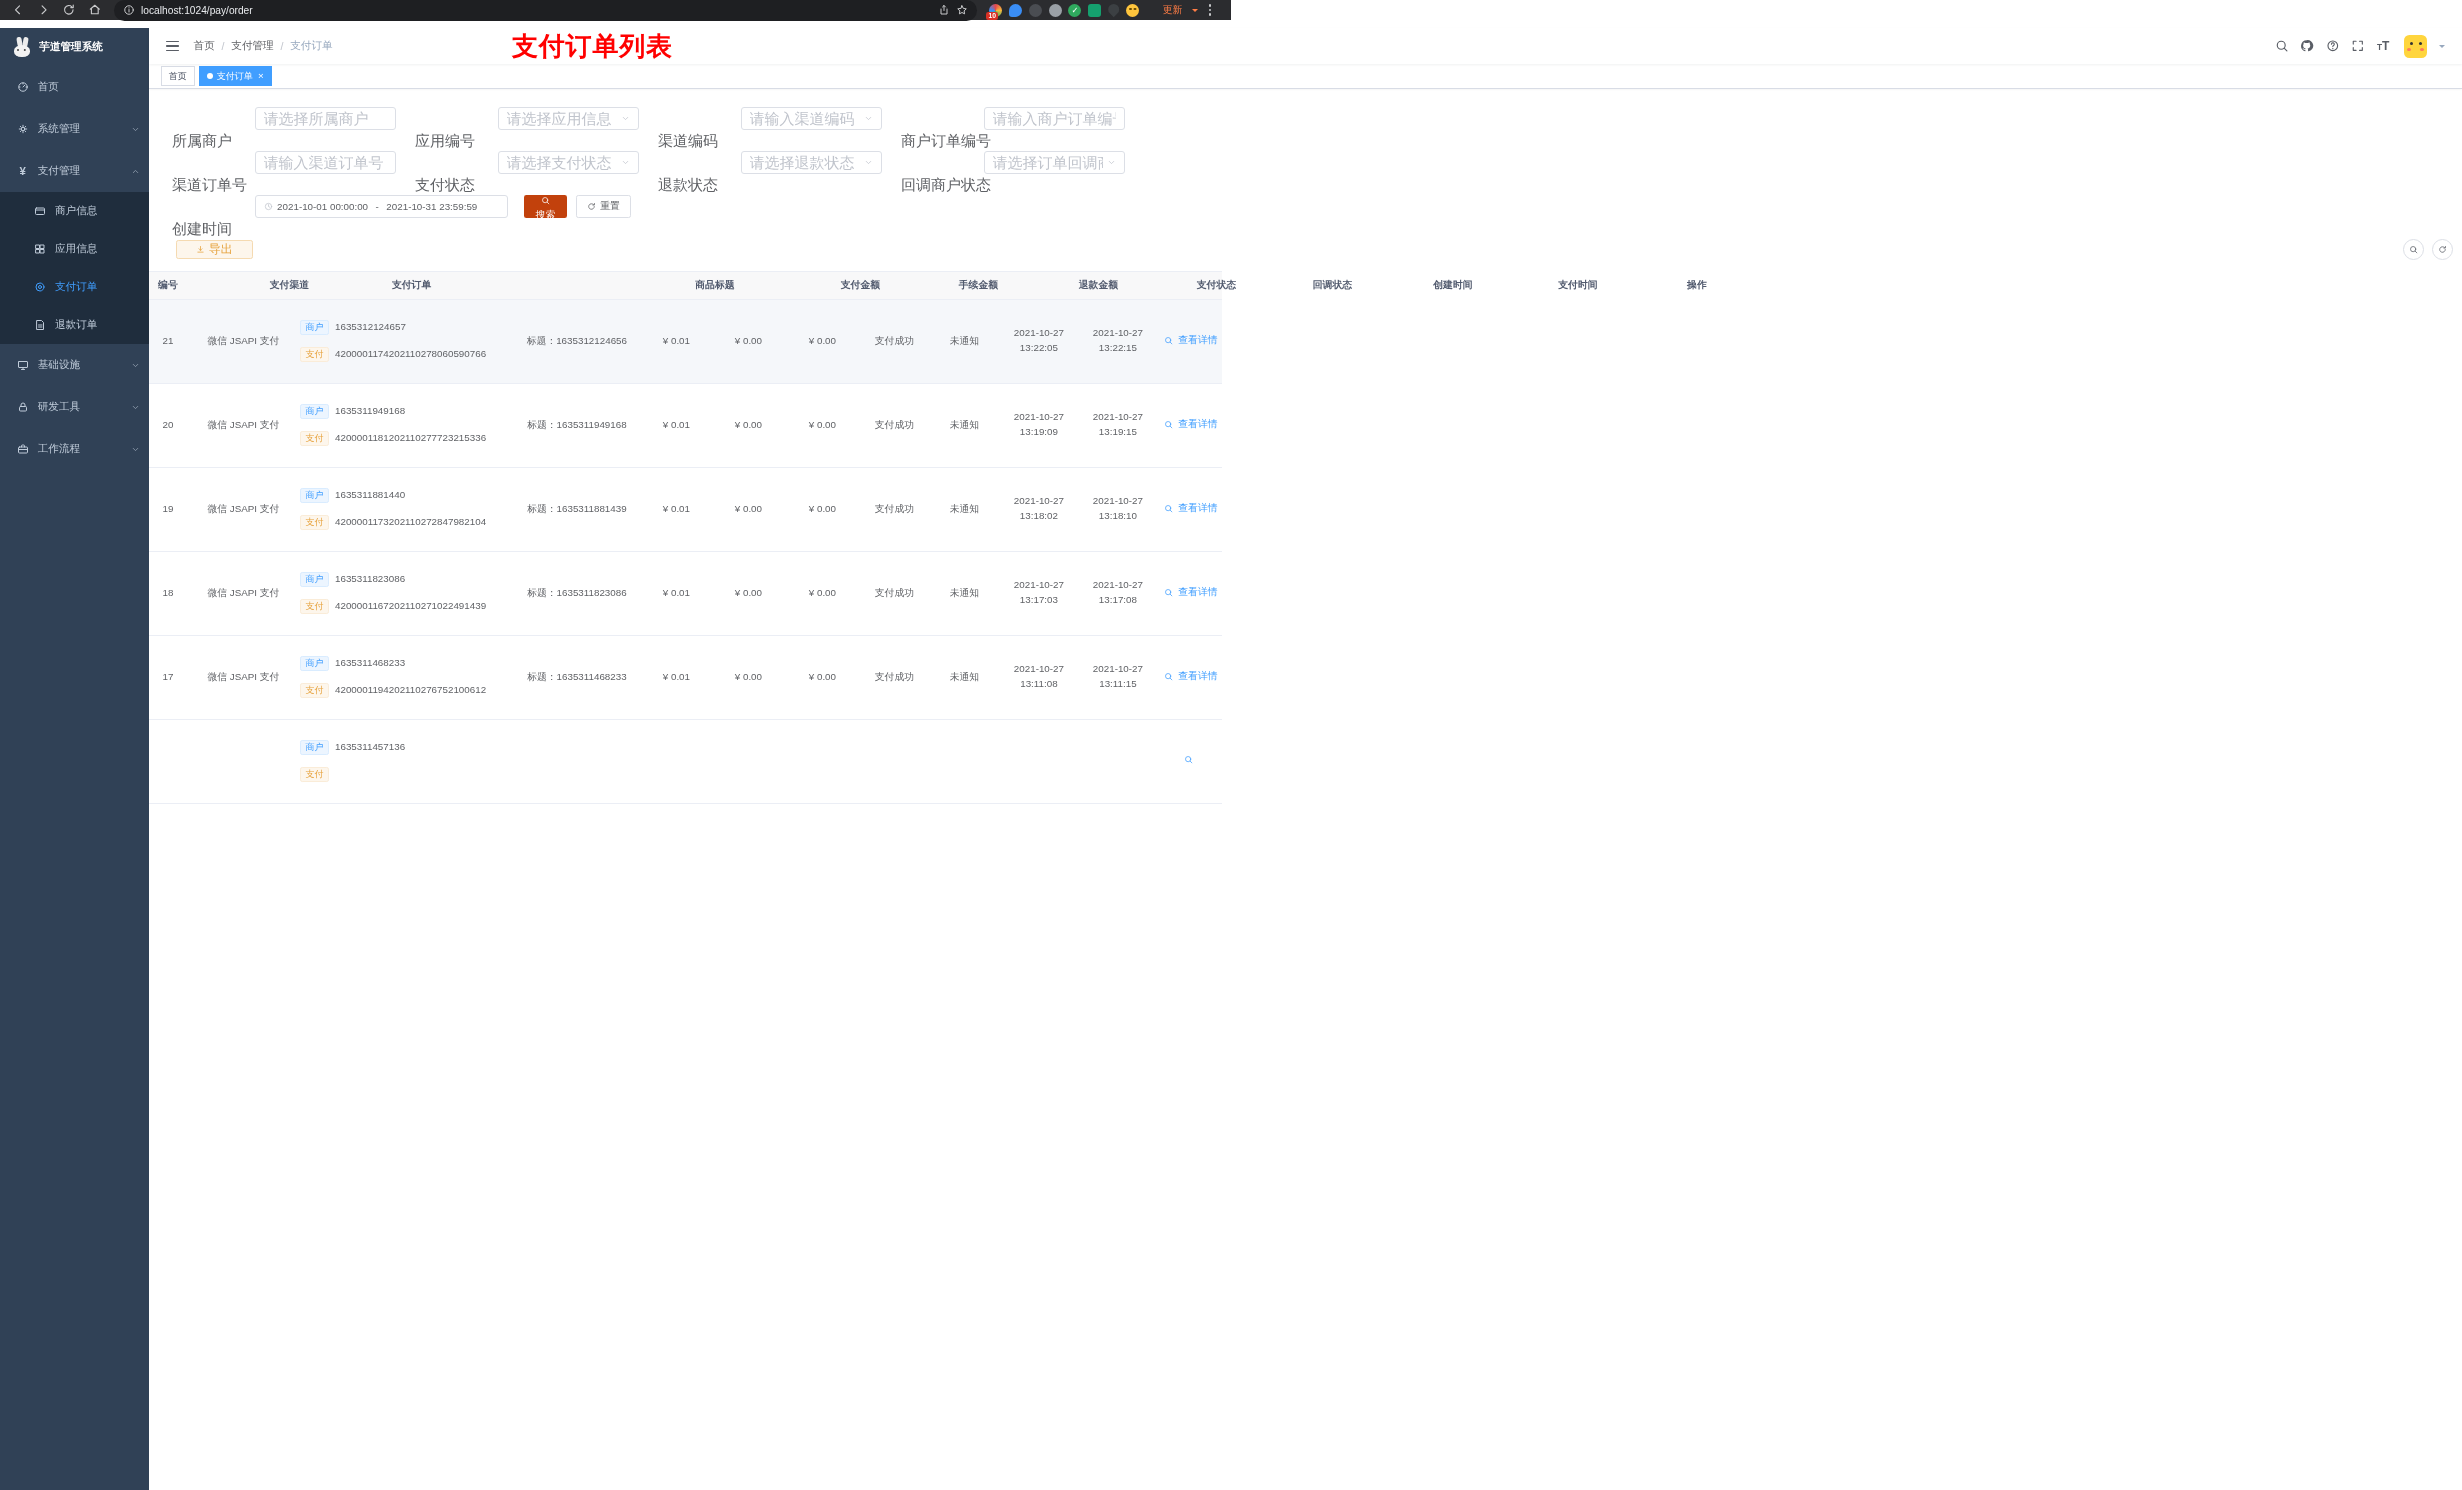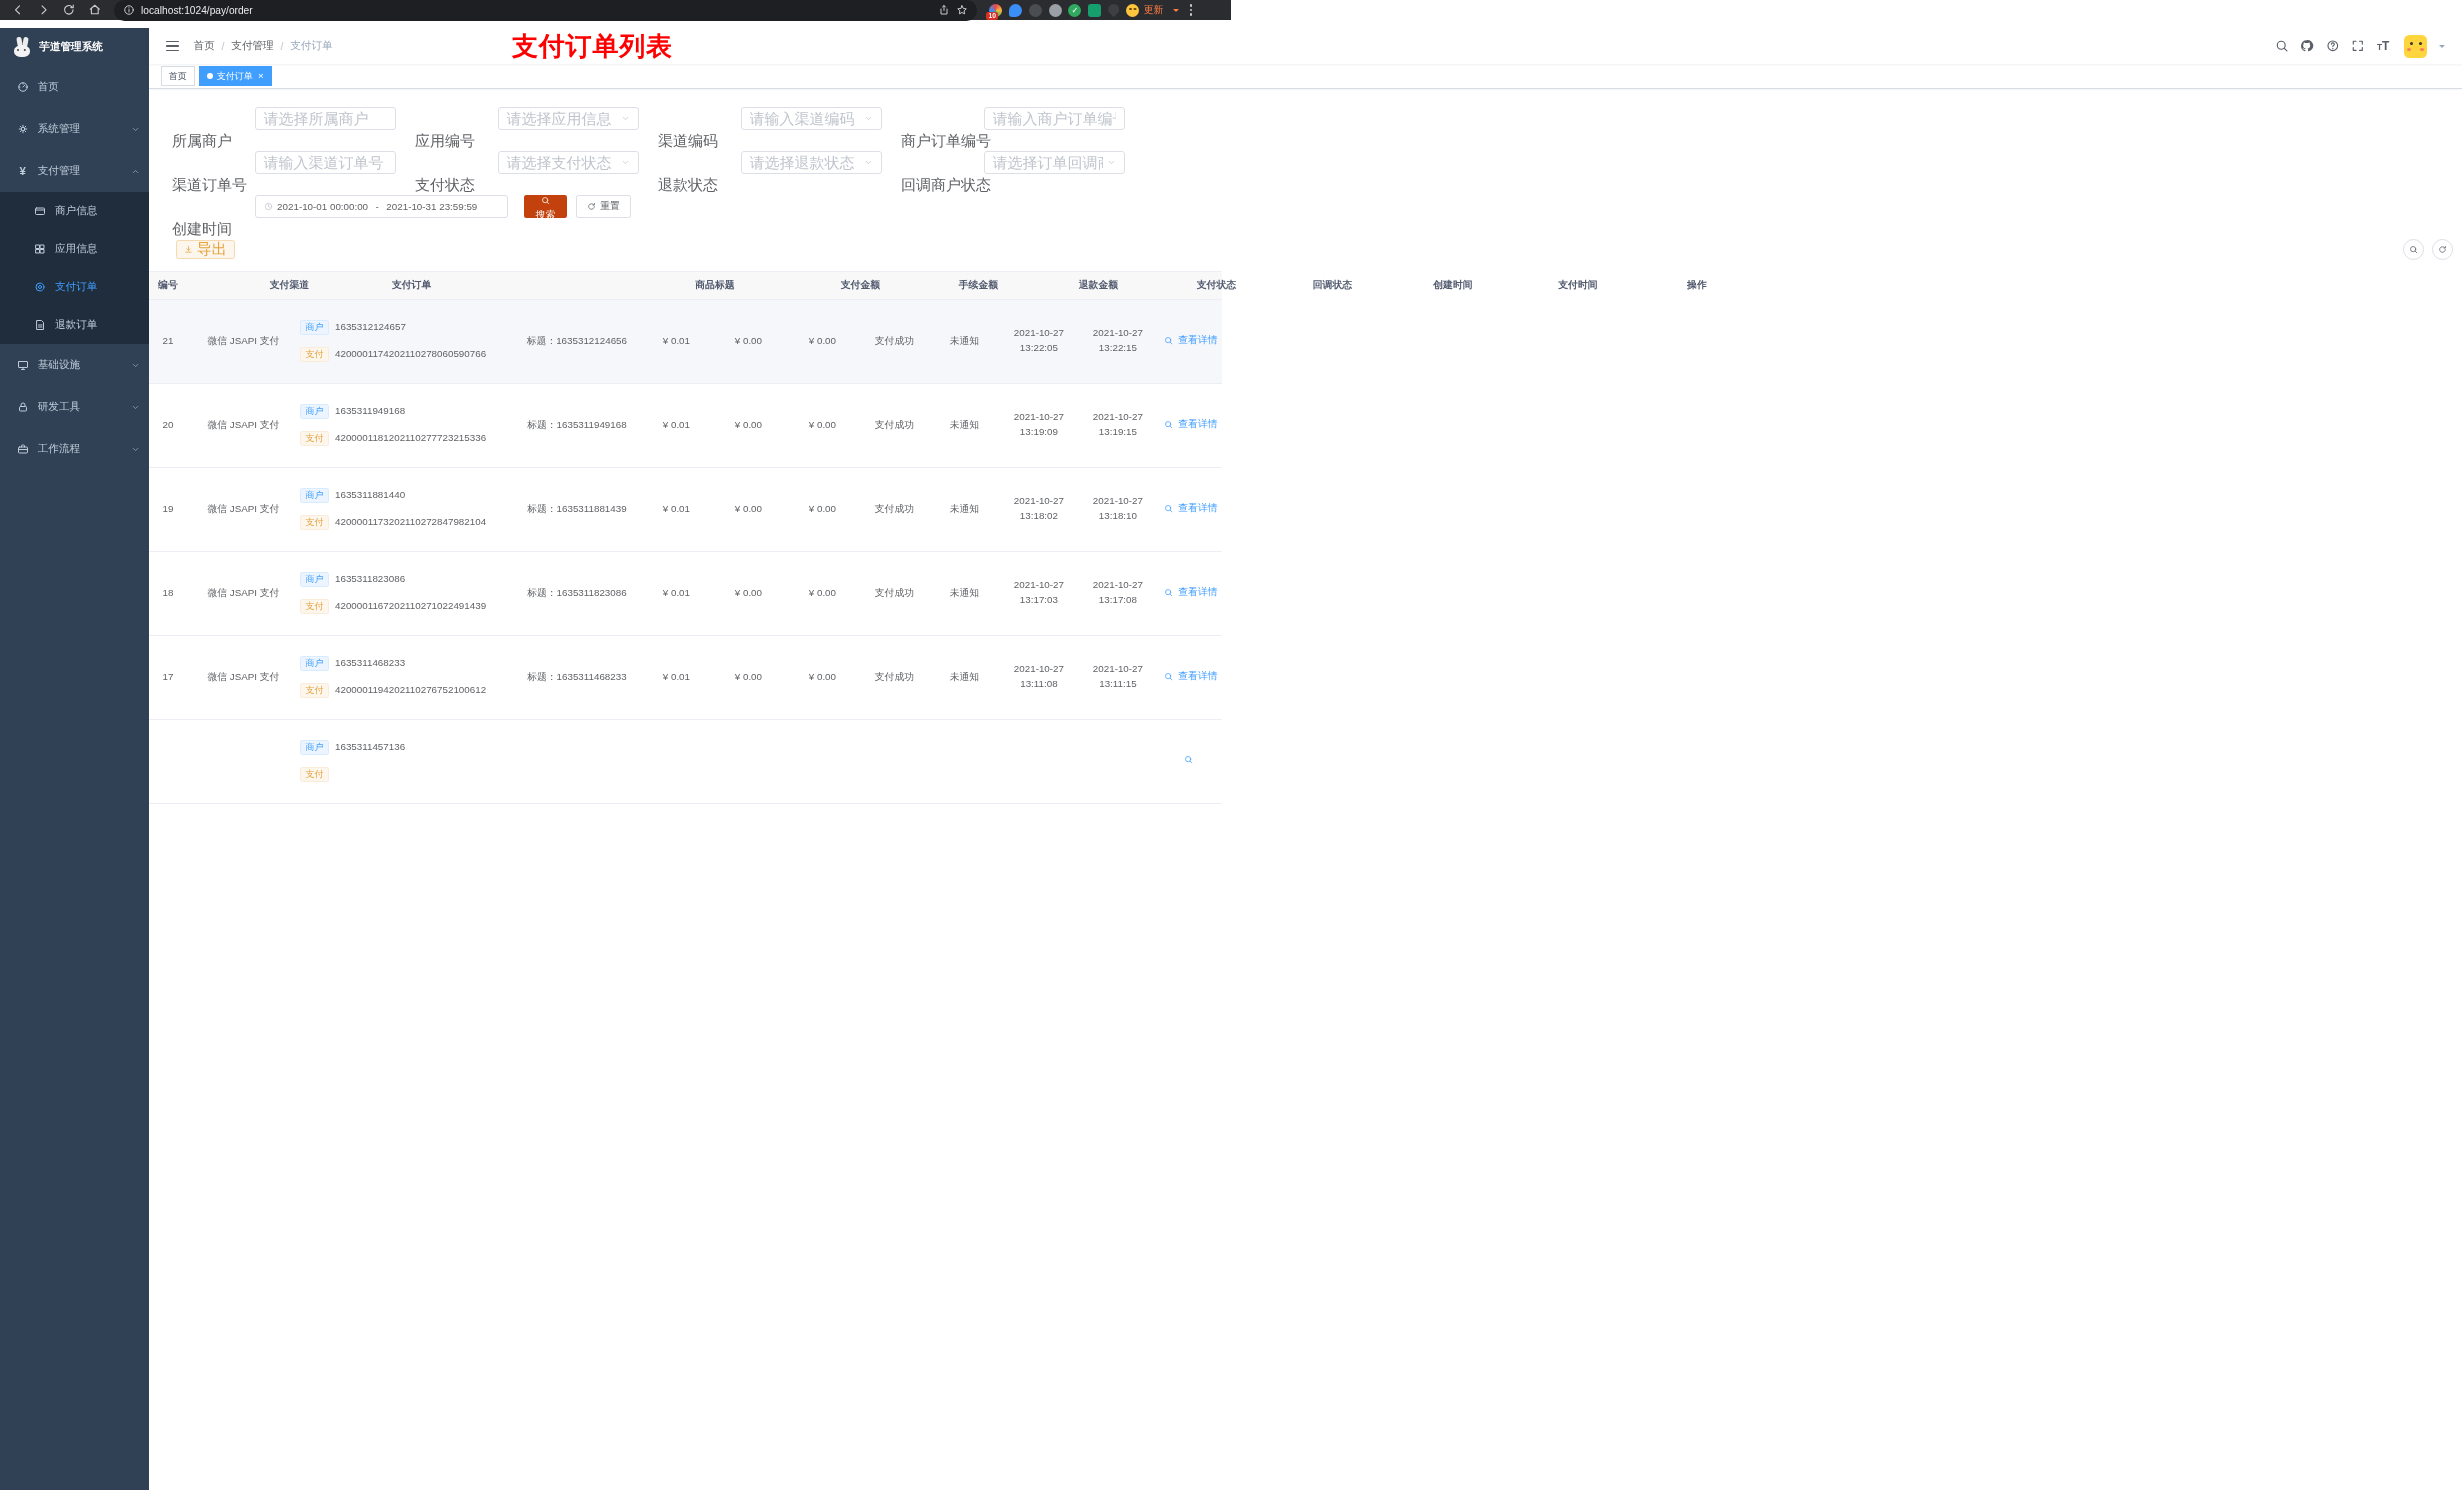--- a/index.html
+++ b/index.html
@@ -25,21 +25,21 @@
     font-size:6.8px; line-height:8.3px; padding:0 2.3px; border-radius:2.3px; font-weight:bold; }
   .ext.drop { background:#3a8ef6; border-radius:50% 50% 50% 3px; }
   .ext.darkc { background:#4a4d52; }
   .ext.grayc { background:#9aa0a6; }
   .ext.greenc { background:#2faa5e; color:#fff; font-size:8.3px; display:flex; align-items:center; justify-content:center; }
   .ext.greensq { background:#15a06e; border-radius:3px; }
   .ext.pin { background:#3c4043; border-radius:50% 50% 0 50%; transform:rotate(45deg); width:11.4px; height:11.4px; }
   .ext.face { background:#ffc53d; display:flex; align-items:center; justify-content:center; }
   .ext.face::before { content:""; width:2.3px; height:2.3px; background:#6b4a00; border-radius:50%;
     box-shadow:4.5px 0 0 #6b4a00; position:relative; left:-2.3px; top:-0.8px; }
-  .update-btn { display:flex; align-items:center; gap:10px; color:#ff7d45; font-size:9.8px; margin-left:0; white-space:nowrap; }
+  .update-btn { display:flex; align-items:center; gap:10px; color:#ff7d45; font-size:9.8px; margin-left:19px; white-space:nowrap; }
   .caret-dn { width:0; height:0; border-left:3px solid transparent; border-right:3px solid transparent; border-top:3.8px solid currentColor; }
   .kebab { display:flex; flex-direction:column; gap:2.3px; margin:0 3px 0 6px; }
   .kebab i { width:2.3px; height:2.3px; background:#c9cacc; border-radius:50%; }
 
   
   .sidebar { position:absolute; top:28px; left:0; width:154px; bottom:0; background:#304156; color:#bfcbd9; }
   .logo-bar { height:38px; display:flex; align-items:center; gap:7.6px; padding-left:12px; }
   .bunny { position:relative; width:19.7px; height:19.7px; flex:none; }
   .bunny .ear { position:absolute; top:0; width:4.5px; height:9.8px; background:#ececec; border-radius:2.3px; }
   .bunny .ear.l { left:4.5px; transform:rotate(-10deg); }
@@ -101,21 +101,21 @@
   .fctl.date .sep { color:#606266; margin:0 3px; }
 
   .btn { height:23px; border-radius:2.3px; font-size:9.8px; display:inline-flex; align-items:center;
     gap:3.8px; padding:0 10.6px; border:0.8px solid transparent; cursor:pointer; background:#fff;
     font-family:inherit; white-space:nowrap; }
   .btn.primary { background:#c2410c; color:#fff; margin-left:16px;flex-direction:column; }
   .btn.default { border-color:#dcdfe6; color:#606266; margin-left:9px; }
 
   
   .toolbar { display:flex; align-items:center; height:21px; margin:0 9px 0 27px; }
-  .btn.export { height:19.7px; padding:0 7px; font-size:15px; color:#e6a23c; background:#fdf6ec;
+  .btn.export { height:19.7px; padding:0 19px; font-size:12px; color:#e6a23c; background:#fdf6ec;
     border-color:#f5dab1;text-align:center; }
   .tool-right { margin-left:auto; display:flex; gap:7.6px; }
   .circle-btn { width:21px; height:21px; border-radius:50%; border:0.8px solid #dcdfe6; background:#fff;
     display:flex; align-items:center; justify-content:center; color:#5a5e66; cursor:pointer; }
 
   
   .table { margin-top:10.6px; margin-left:-7.6px; width:1081px; font-size:9.8px; color:#606266; }
   .tr { display:flex; align-items:center; border-bottom:0.8px solid #ebeef5; height:84px; }
   .tr.th-row { height:29px; background:#f8f8f9; color:#515a6e; font-weight:bold; border-top:0.8px solid #ebeef5;gap:46px; }
   .td { flex:none; text-align:center; line-height:1.5; }

